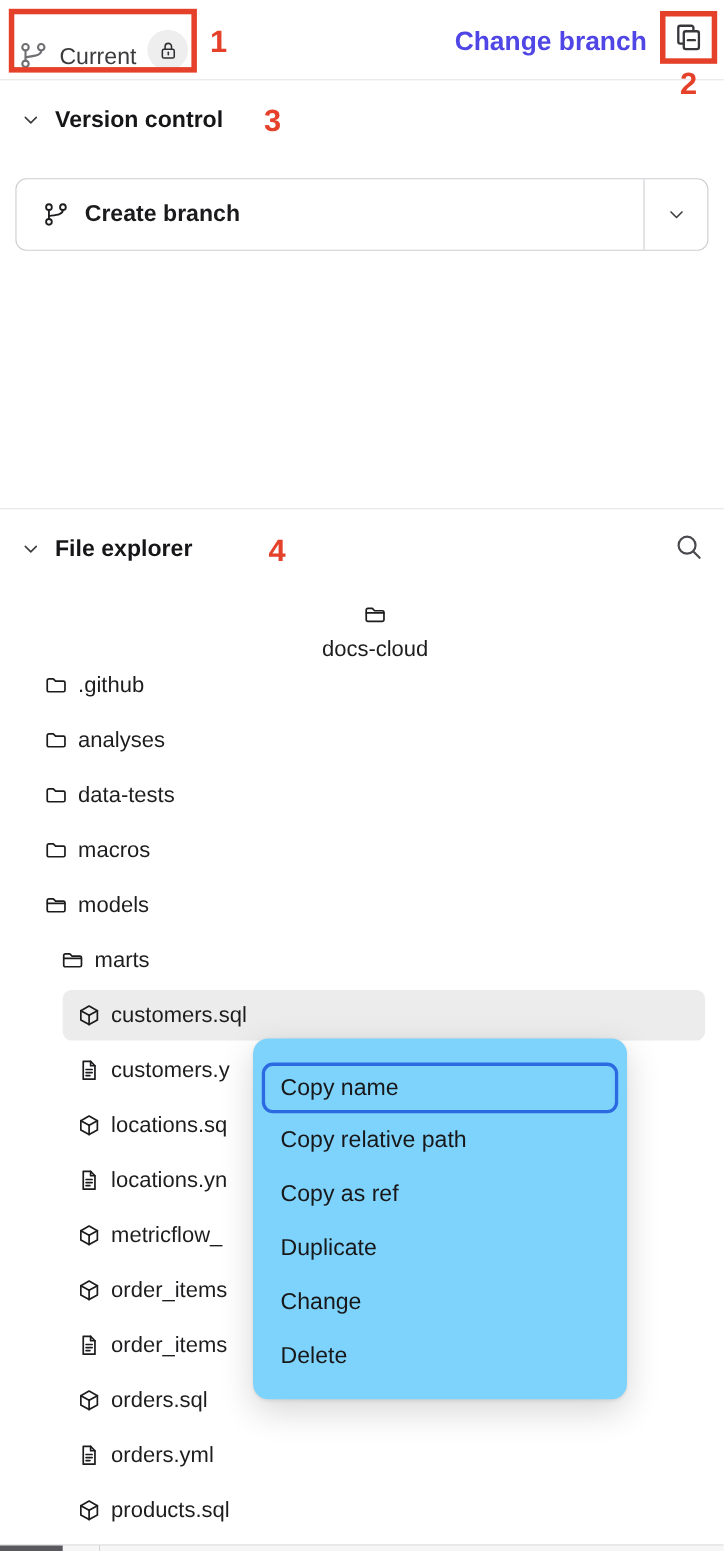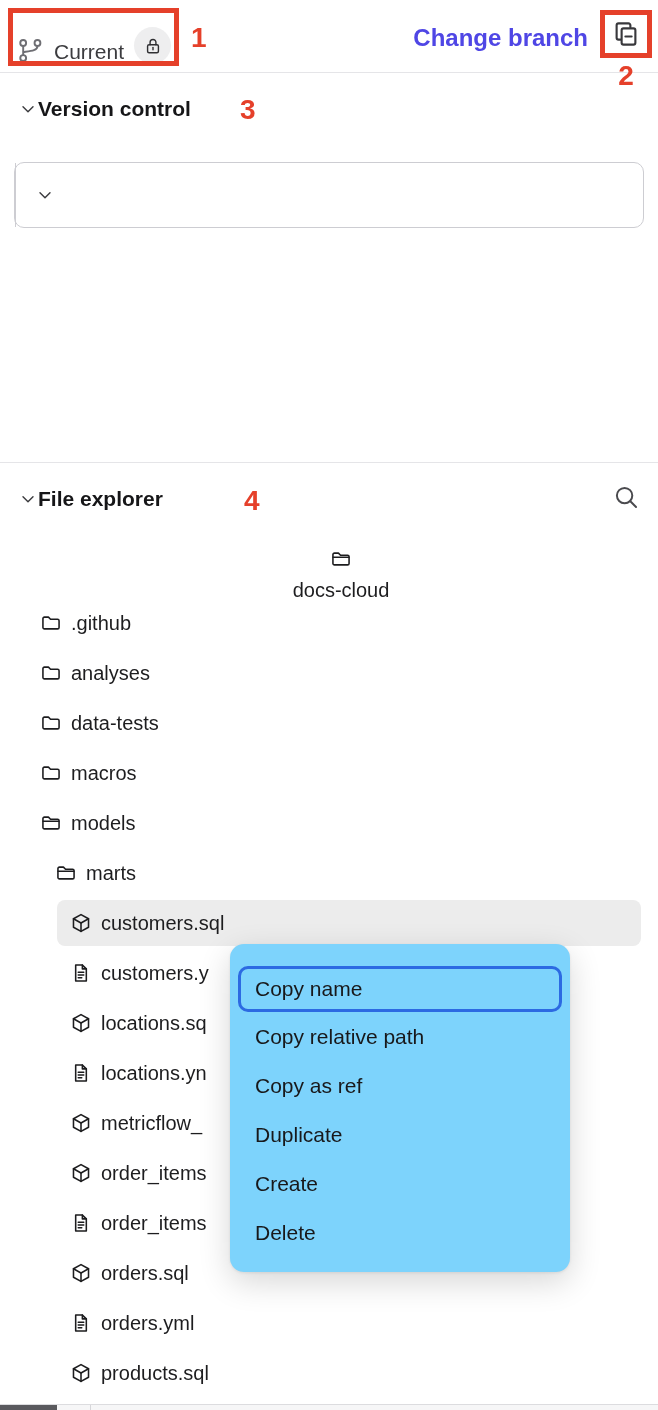--- a/index.html
+++ b/index.html
@@ -29,21 +29,21 @@
   .ann-box { position:absolute; border:5px solid #e5402a; pointer-events:none; }
   .ann-box1 { left:8px; top:8px; width:171px; height:58px; }
   .ann-box2 { left:600px; top:10px; width:52px; height:48px; }
   .ann-num { position:absolute; color:#e5402a; font-weight:700; font-size:28px; pointer-events:none; }
   .ann-1 { left:191px; top:22px; }
   .ann-2 { left:600px; top:60px; width:52px; text-align:center; }
   .ann-3 { left:240px; top:94px; }
   .ann-4 { left:244px; top:485px; }
 
   
-  .section-head { position:absolute; left:18px; display:flex; align-items:center; gap:0; cursor:pointer; }
+  .section-head { position:absolute; left:18px; display:flex; align-items:center; gap:12px; cursor:pointer; }
   .section-head .chev { width:20px; height:20px; color:#3c3c3f; }
   .section-title { font-size:21px; font-weight:700; color:#161618; }
   .vc-head { top:94px; height:30px; }
   .fe-head { top:484px; height:30px;text-align:right; }
 
   
   .create-branch { position:absolute; left:14px; top:162px; width:630px; height:66px; border:1px solid #cdcdd2; border-radius:10px; display:flex; align-items:stretch; background:#fff; }
   .cb-main { flex:1; display:flex; align-items:center; gap:14px; padding-left:24px; cursor:pointer; }
   .cb-main .branch-ic2 { width:24px; height:24px; color:#1e1e20; }
   .cb-label { font-size:21px; font-weight:600; color:#1b1b1d; }
@@ -157,20 +157,26 @@
 <div class="ann-num ann-4">4</div>
 
 <div class="section-head vc-head">
   <svg class="ic chev">
       <use href="#i-chevron-down"></use>
     </svg>
   <span class="section-title">Version control</span>
 </div>
 
 <div class="create-branch">
+  <div class="cb-main">
+    <svg class="ic branch-ic2">
+        <use href="#i-branch"></use>
+      </svg>
+    <span class="cb-label">Create branch</span>
+  </div>
   <div class="cb-caret">
     <svg class="ic">
         <use href="#i-chevron-down"></use>
       </svg>
   </div>
 </div>
 
 <div class="divider2"></div>
 
 <div class="section-head fe-head">
@@ -289,20 +295,20 @@
       </svg>
     <span class="fname">products.sql</span>
   </div>
 </div>
 
 <div class="ctx-menu">
   <div class="ctx-item focused">Copy name</div>
   <div class="ctx-item">Copy relative path</div>
   <div class="ctx-item">Copy as ref</div>
   <div class="ctx-item">Duplicate</div>
-  <div class="ctx-item">Create</div>
+  <div class="ctx-item">Change</div>
   <div class="ctx-item">Delete</div>
 </div>
 
 <div class="bottom-bar">
   <div class="bottom-vline"></div>
   <div class="scroll-thumb"></div>
 </div>
 
 </body></html>

